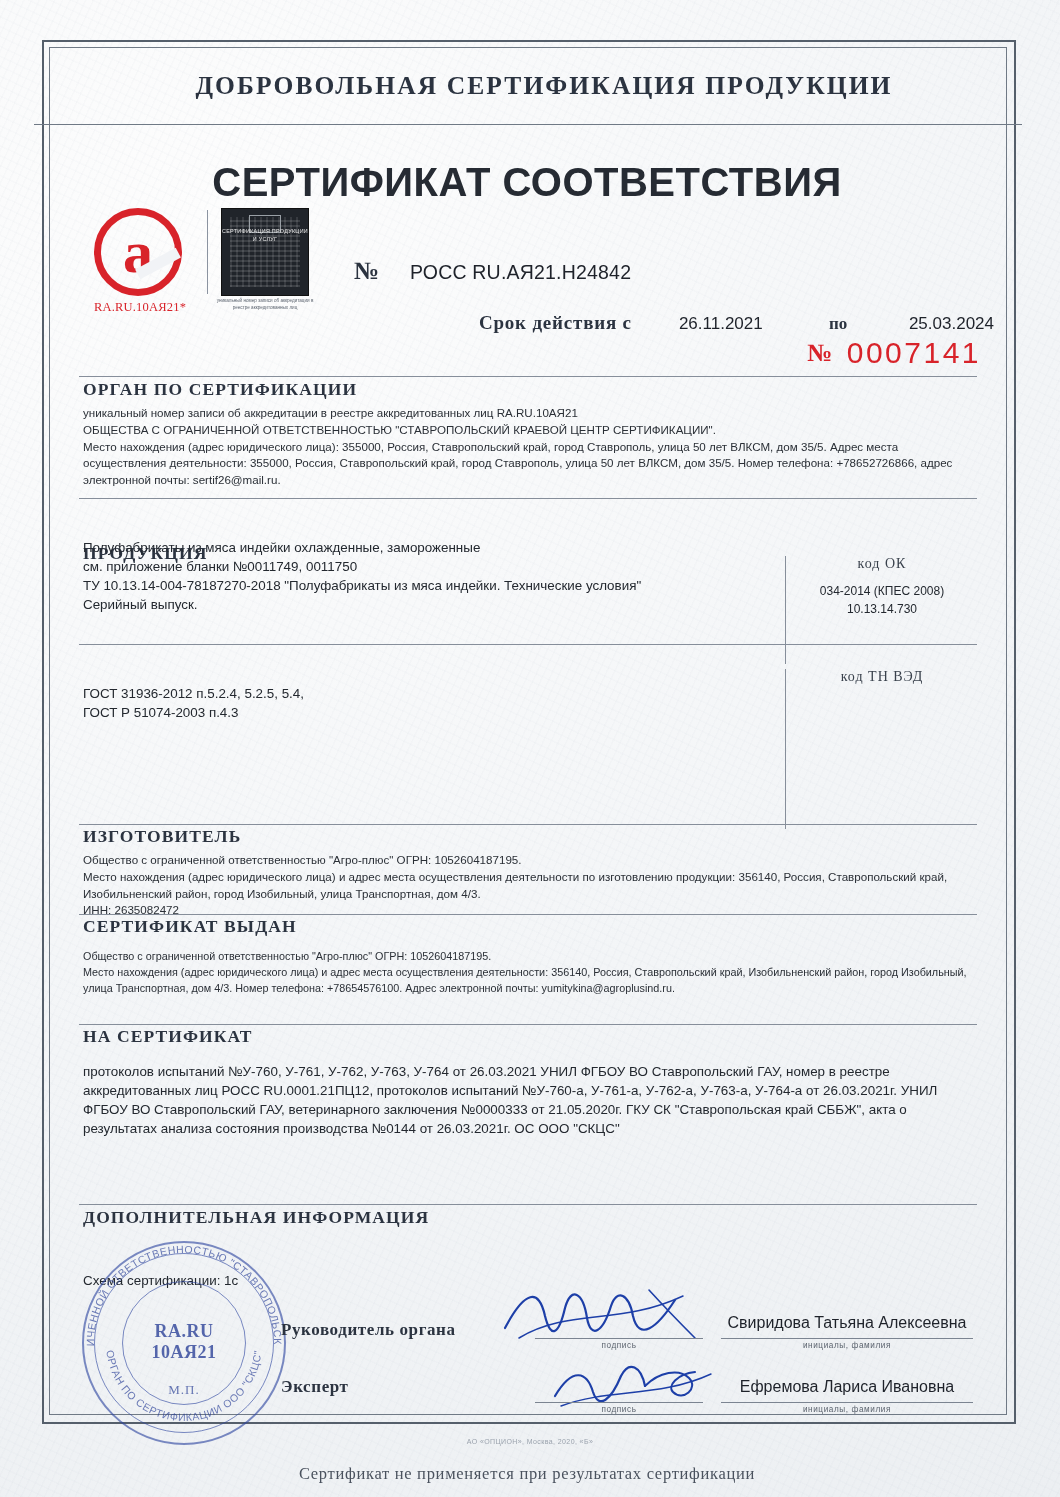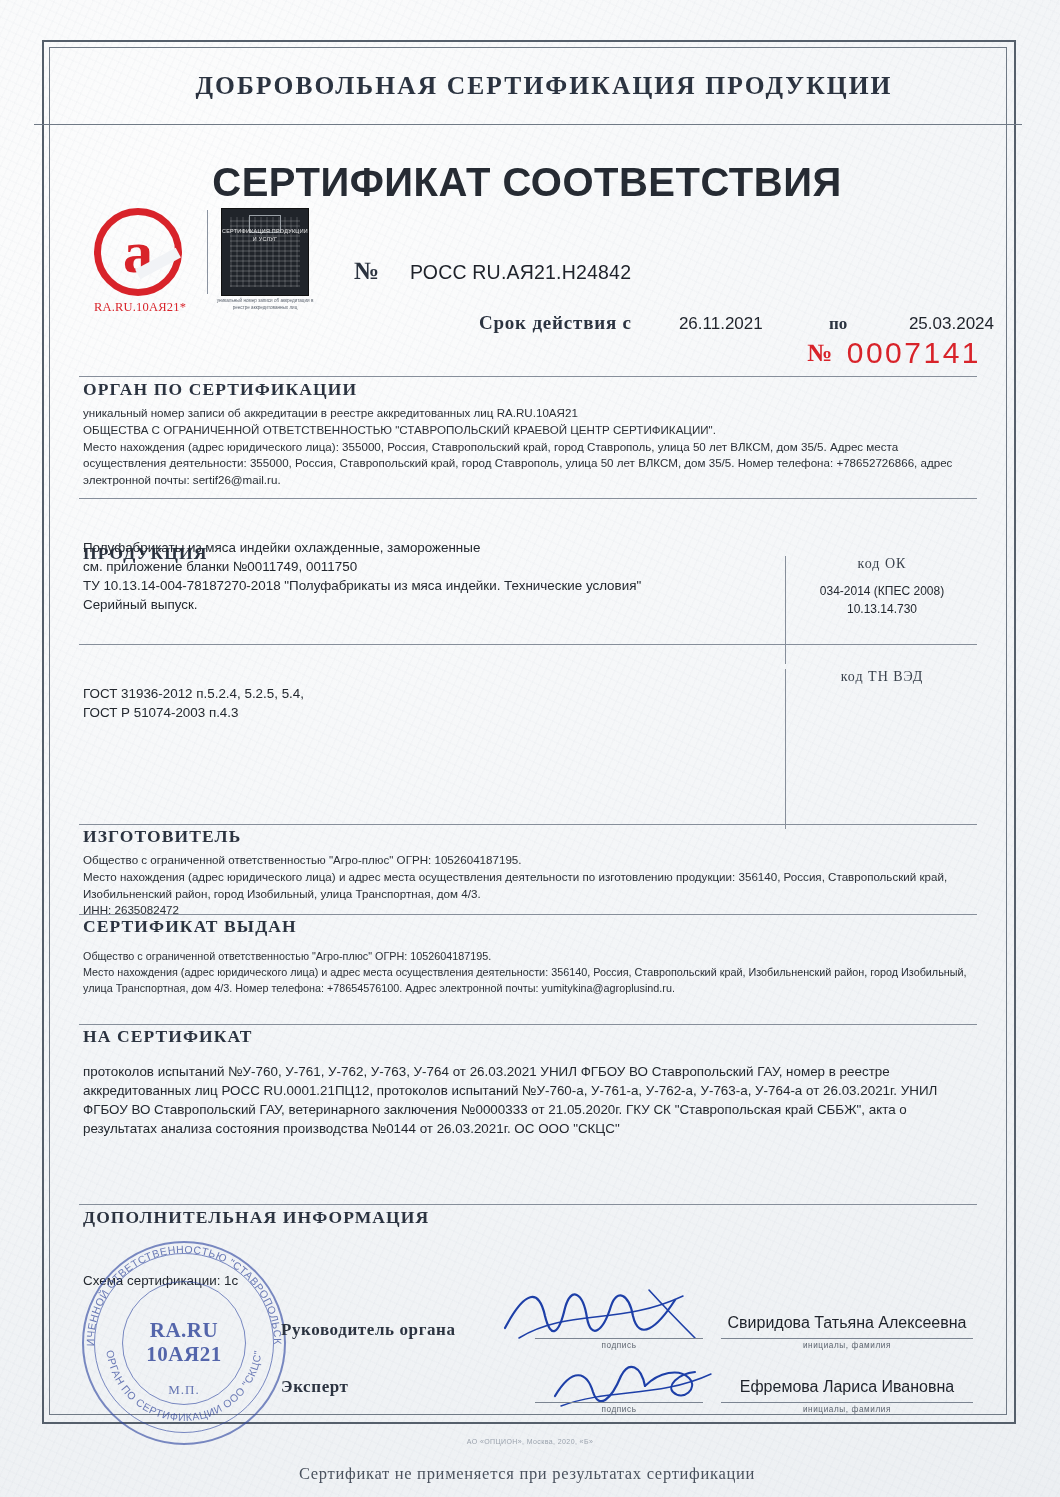--- a/index.html
+++ b/index.html
@@ -311,21 +311,21 @@
   .stamp .c2 { width: 178px; height: 178px; border-width: 1px; }
   .stamp .c3 { width: 122px; height: 122px; border-width: 1.5px; }
   .stamp .stamp-main {
     position: absolute;
     left: 50%; top: 50%;
     transform: translate(-50%,-52%);
     text-align: center;
     color: rgba(40,62,150,0.78);
     font-family: "Liberation Serif", serif;
     font-weight: bold;
-    font-size: 21px;
+    font-size: 18px;
     line-height: 1.15;
     letter-spacing: 0.5px;
   }
   .stamp .stamp-mp {
     position: absolute;
     left: 50%; top: 68%;
     transform: translate(-50%,0);
     color: rgba(40,62,150,0.7);
     font-family: "Liberation Serif", serif;
     font-size: 13px;

